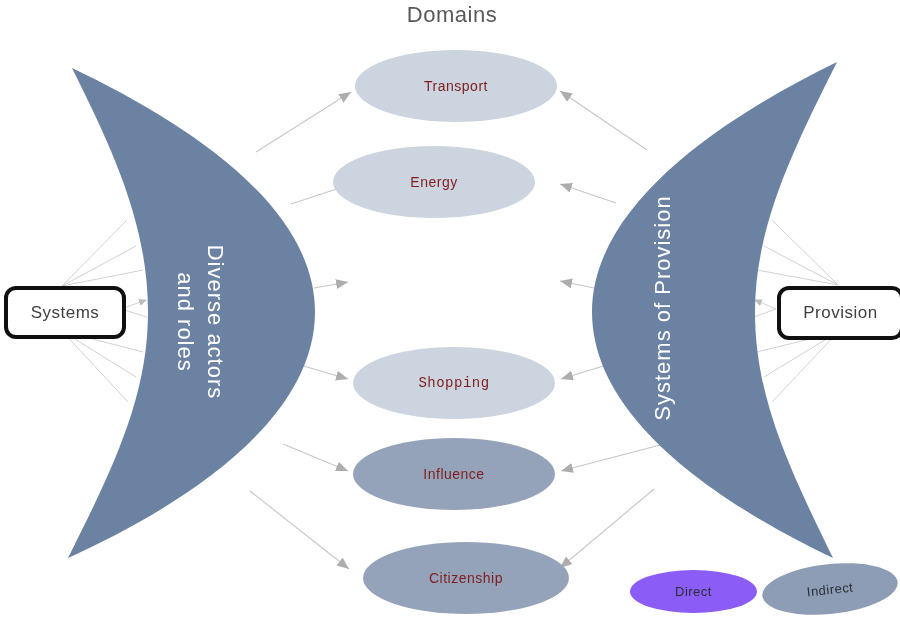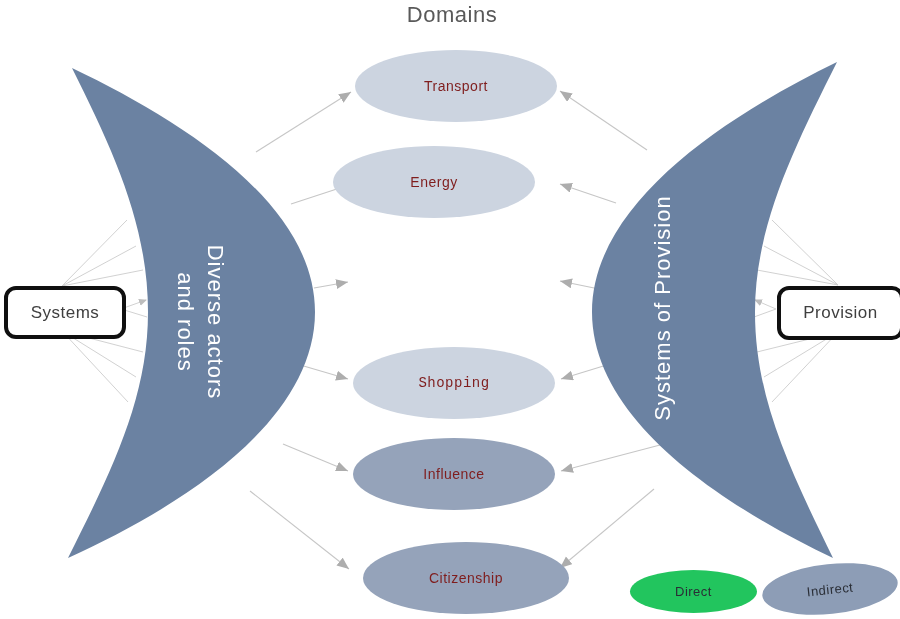--- a/index.html
+++ b/index.html
@@ -129,20 +129,20 @@
   </div>
   <div class="crescent-label label-right">Systems of Provision</div>
 
   <div class="side-box box-agency">
     <span>Systems</span>
   </div>
   <div class="side-box box-structure">
     <span>Provision</span>
   </div>
 
-  <div class="legend-ellipse legend-direct" style="background-color: #22c55e;">
+  <div class="legend-ellipse legend-direct" style="background-color: #8b5cf6;">
     <span>Direct</span>
   </div>
   <div class="legend-ellipse legend-indirect" style="background-color: rgb(141, 157, 182);">
     <span>Indirect</span>
   </div>
 
 </div>
 
 </body></html>

